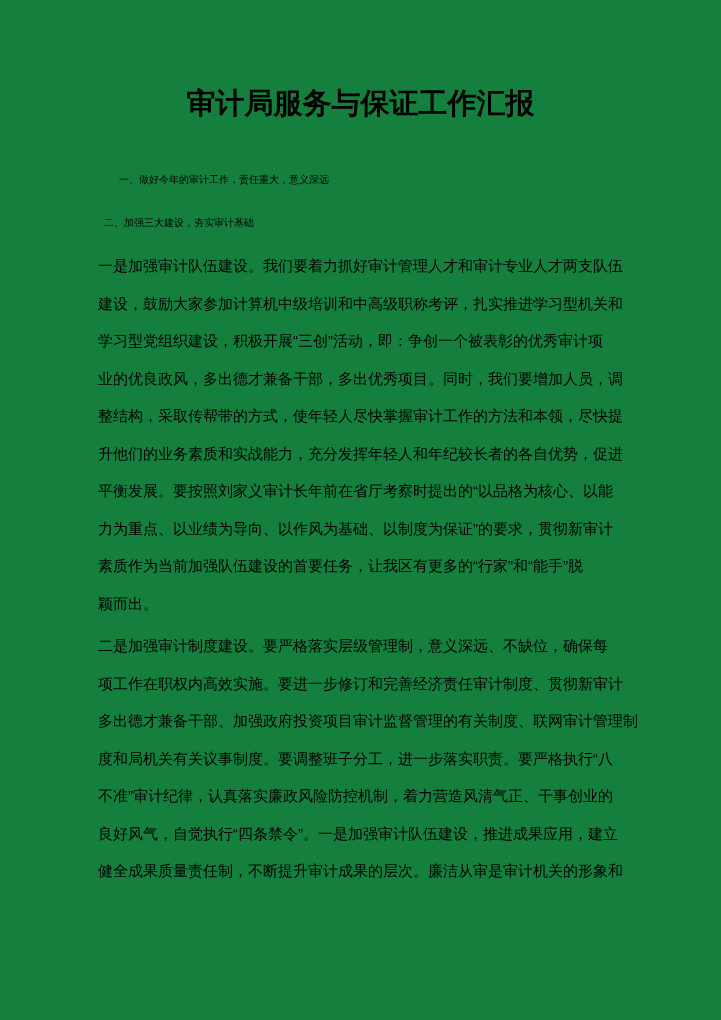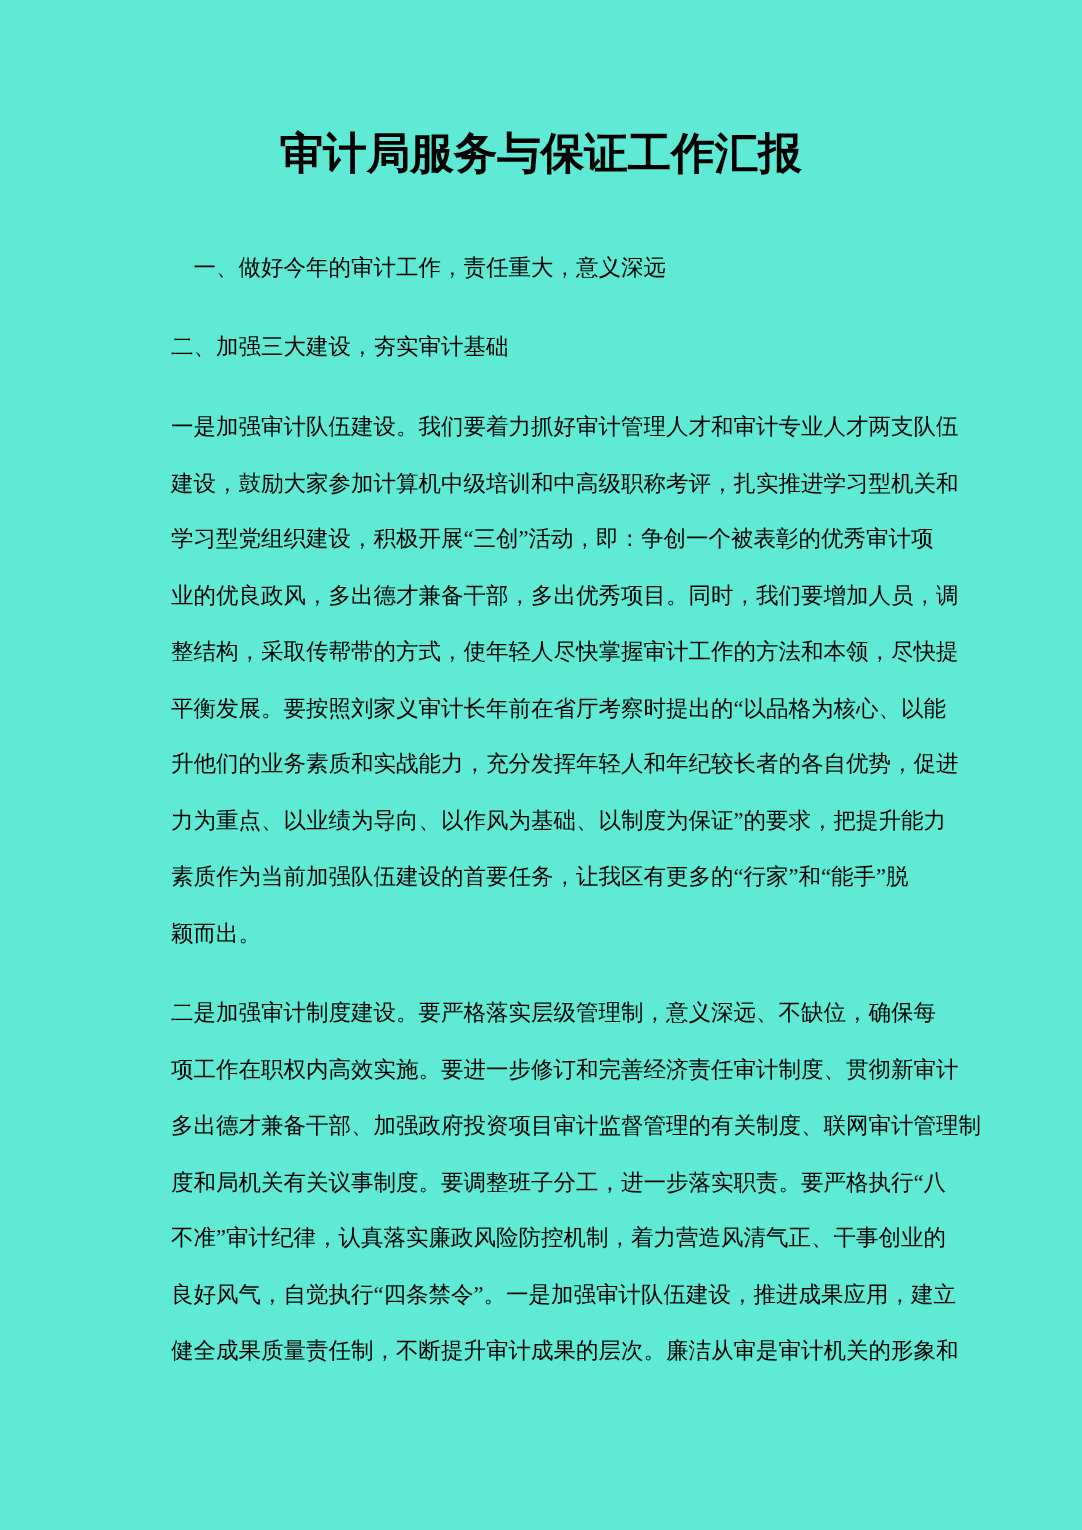--- a/index.html
+++ b/index.html
@@ -5,46 +5,46 @@
   html, body {
     margin: 0;
     padding: 0;
     background: #ffffff;
   }
   .page {
     position: relative;
     width: 721px;
     height: 1020px;
     box-sizing: border-box;
-    background: #5eead4;
+    background: #15803d;
     color: #000000;
     padding: 85px 98px 0 98px;
-    font-family: Liberation Serif, serif;
+    font-family: Liberation Sans, sans-serif;
     overflow: hidden;
   }
   .doc-title {
     margin: 0;
     font-size: 29px;
     font-weight: 700;
     line-height: 36px;
     text-align: center;
     white-space: nowrap;
   }
   .heading {
-    margin: 16px;
-    font-size: 15px;
+    margin: 6px;
+    font-size: 10px;
     line-height: 37px;
     white-space: nowrap;
   }
   .heading-first {
     margin-top: 40px;
     text-indent: 15px;
   }
   .paragraph {
-    margin: 16px;
+    margin: 0;
     font-size: 15px;
   }
   .paragraph-2 {
     margin-top: 5px;
   }
   .paragraph .line {
     height: 37.5px;
     line-height: 37.5px;
     white-space: nowrap;
     text-align: justify;
@@ -59,23 +59,23 @@
   <div class="heading heading-first">一、做好今年的审计工作，责任重大，意义深远</div>
 
   <div class="heading">二、加强三大建设，夯实审计基础</div>
 
   <div class="paragraph paragraph-1">
       <div class="line">一是加强审计队伍建设。我们要着力抓好审计管理人才和审计专业人才两支队伍</div>
       <div class="line">建设，鼓励大家参加计算机中级培训和中高级职称考评，扎实推进学习型机关和</div>
       <div class="line">学习型党组织建设，积极开展“三创”活动，即：争创一个被表彰的优秀审计项</div>
       <div class="line">业的优良政风，多出德才兼备干部，多出优秀项目。同时，我们要增加人员，调</div>
       <div class="line">整结构，采取传帮带的方式，使年轻人尽快掌握审计工作的方法和本领，尽快提</div>
+      <div class="line">升他们的业务素质和实战能力，充分发挥年轻人和年纪较长者的各自优势，促进</div>
       <div class="line">平衡发展。要按照刘家义审计长年前在省厅考察时提出的“以品格为核心、以能</div>
-      <div class="line">升他们的业务素质和实战能力，充分发挥年轻人和年纪较长者的各自优势，促进</div>
-      <div class="line">力为重点、以业绩为导向、以作风为基础、以制度为保证”的要求，把提升能力</div>
+      <div class="line">力为重点、以业绩为导向、以作风为基础、以制度为保证”的要求，贯彻新审计</div>
       <div class="line">素质作为当前加强队伍建设的首要任务，让我区有更多的“行家”和“能手”脱</div>
       <div class="line">颖而出。</div>
     </div>
 
   <div class="paragraph paragraph-2">
       <div class="line">二是加强审计制度建设。要严格落实层级管理制，意义深远、不缺位，确保每</div>
       <div class="line">项工作在职权内高效实施。要进一步修订和完善经济责任审计制度、贯彻新审计</div>
       <div class="line">多出德才兼备干部、加强政府投资项目审计监督管理的有关制度、联网审计管理制</div>
       <div class="line">度和局机关有关议事制度。要调整班子分工，进一步落实职责。要严格执行“八</div>
       <div class="line">不准”审计纪律，认真落实廉政风险防控机制，着力营造风清气正、干事创业的</div>

